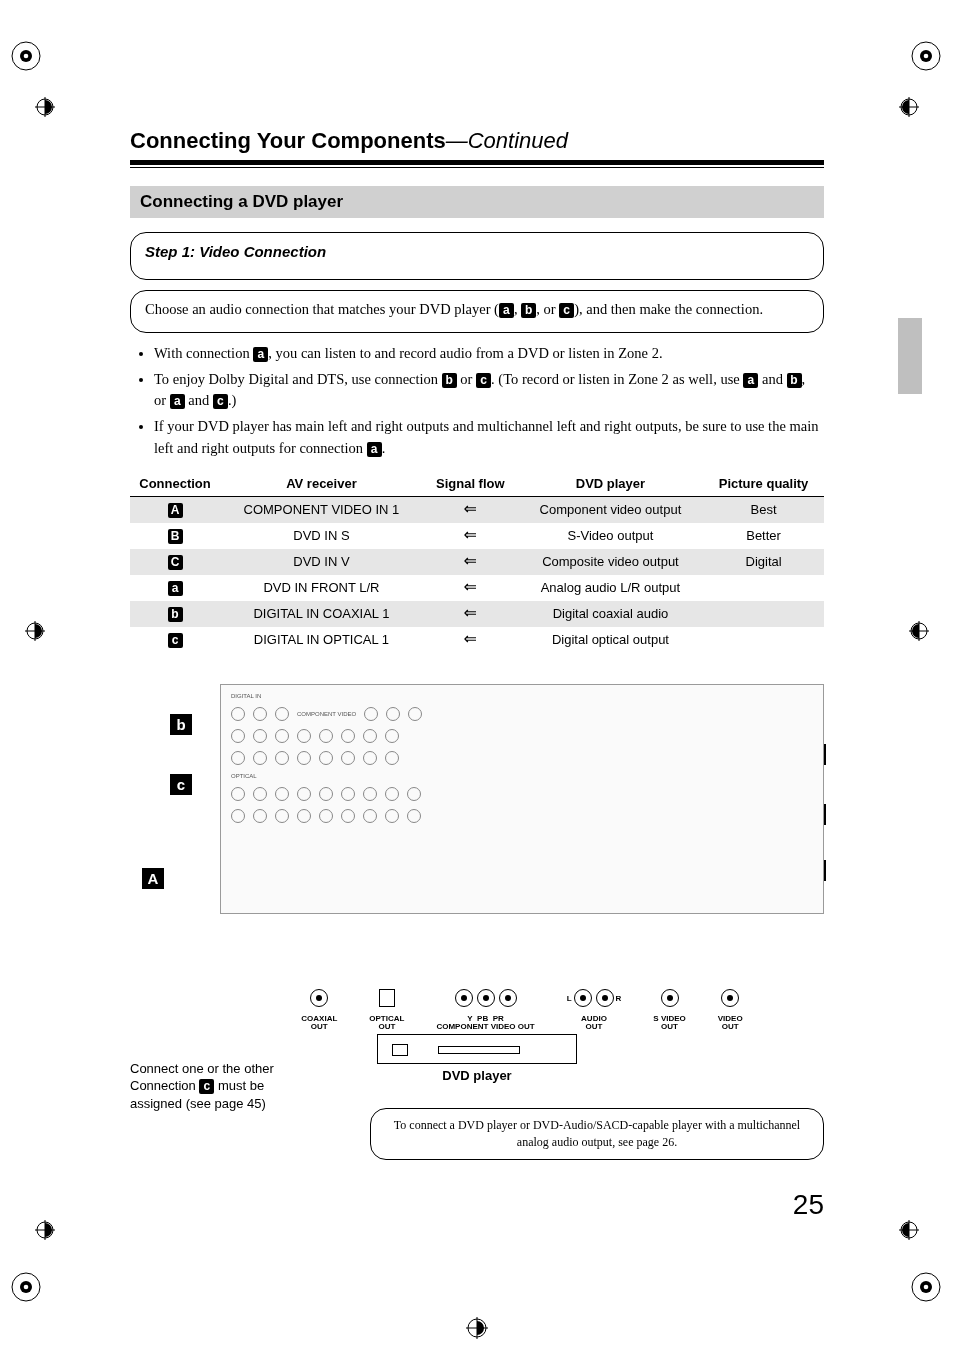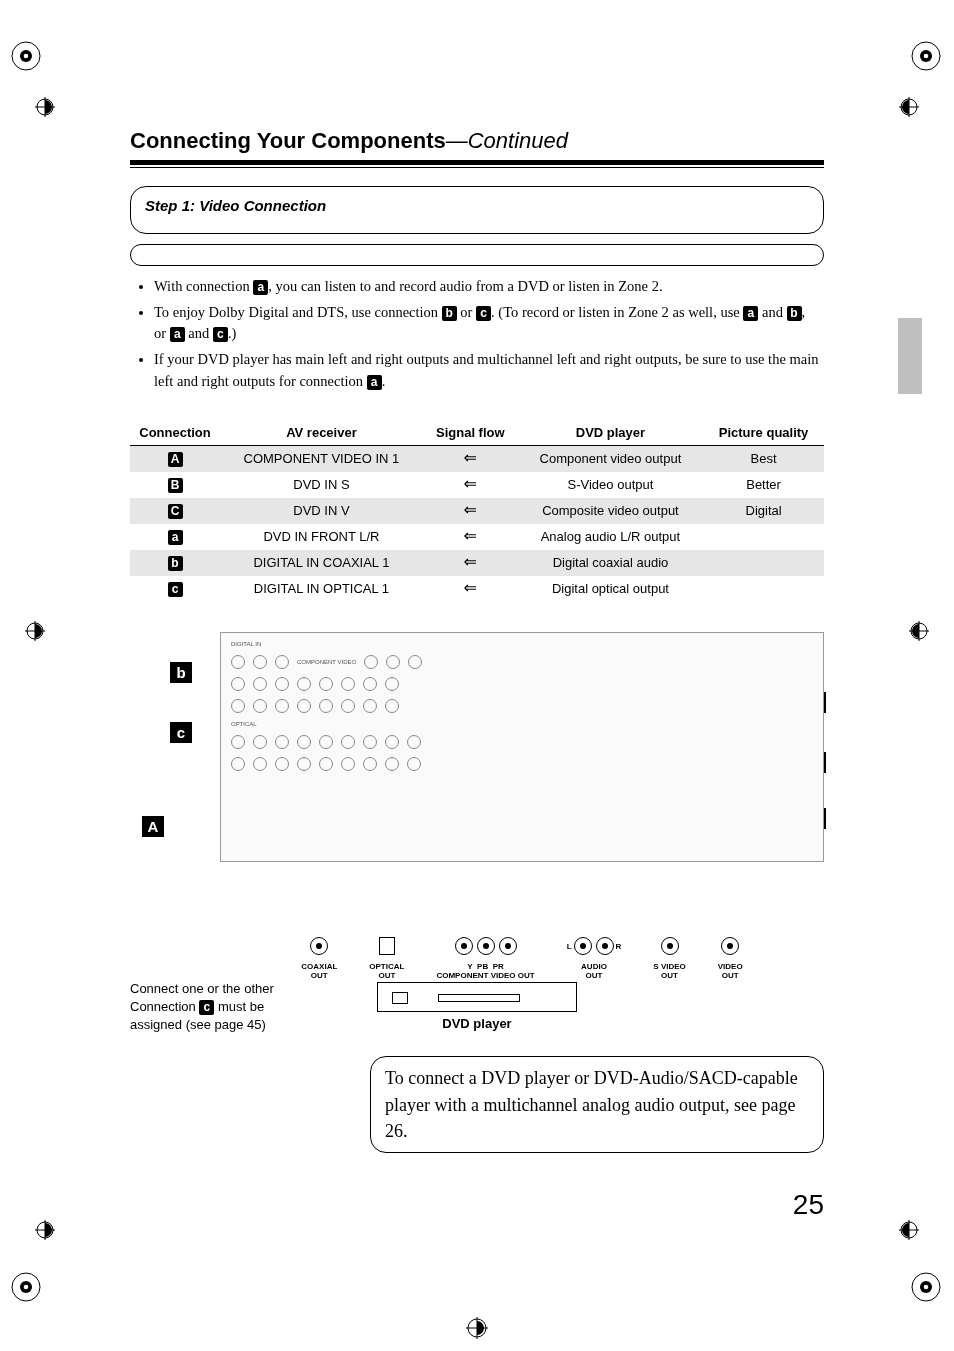--- a/index.html
+++ b/index.html
@@ -97,21 +97,21 @@
     font-weight: bold;
     font-size: 12px;
     line-height: 15px;
     min-width: 15px;
     text-align: center;
     padding: 0 2px;
     border-radius: 2px;
     vertical-align: 0px;
   }
 
-  ul.bullets { margin: 8px 0 26px 24px; padding: 0; font-size: 14.5px; line-height: 1.5; }
+  ul.bullets { margin: 8px 0 10px 24px; padding: 0; font-size: 14.5px; line-height: 1.5; }
   ul.bullets li { margin-bottom: 4px; }
 
   
   table.conn {
     width: 100%;
     border-collapse: collapse;
     font-family: Helvetica, Arial, sans-serif;
     font-size: 13px;
     margin-top: 8px;
     margin-bottom: 22px;
@@ -186,34 +186,35 @@
     top: 358px; left:50%; transform: translateX(-50%);
     width: 200px; height: 30px;
     border: 1px solid #000;
   }
   .dvd-box:before { content:""; position:absolute; left:14px; top:9px; width:14px; height:10px; border:1px solid #000; }
   .dvd-box:after  { content:""; position:absolute; left:60px; top:11px; width:80px; height:6px; border:1px solid #000; }
   .dvd-caption { position:absolute; top: 392px; left:50%; transform:translateX(-50%); font-family: Helvetica, Arial, sans-serif; font-weight:bold; font-size:13px; }
 
   .footnote-conn {
     position: absolute;
-    top: 356px; left: 0;
+    top: 384px; left: 0;
     font-family: Helvetica, Arial, sans-serif;
     font-size: 13px;
     line-height: 1.35;
   }
 
   .note-box {
     border: 1px solid #000;
     border-radius: 16px;
     padding: 8px 14px;
-    font-size: 18px;
+    font-size: 12px;
     line-height: 1.45;
     margin-left: 240px;
     margin-right: 0;
+    text-align: center;
   }
 
   .pagenum {
     position: absolute;
     right: 130px;
     bottom: 130px;
     font-family: Helvetica, Arial, sans-serif;
     font-size: 28px;
   }
 
@@ -296,26 +297,30 @@
 <div class="gray-tab"></div>
 
 <div class="page">
 
   <h1 class="h1">
     <span>Connecting Your Components</span><span class="cont">—Continued</span>
   </h1>
   <div class="rule-thick"></div>
   <div class="rule-thin"></div>
 
+  <div class="section-bar">Connecting a DVD player</div>
 
   <div class="step-box">
     <div class="step-title">Step 1: Video Connection</div>
   </div>
 
   <div class="step-box">
+    <div>
+      <span>Choose an audio connection that matches your DVD player (</span><span class="tag">a</span><span>, </span><span class="tag">b</span><span>, or </span><span class="tag">c</span><span>), and then make the connection.</span>
+    </div>
   </div>
 
   <ul class="bullets">
     <li>
       <span>With connection </span><span class="tag">a</span><span>, you can listen to and record audio from a DVD or listen in Zone 2.</span>
     </li>
     <li>
       <span>To enjoy Dolby Digital and DTS, use connection </span><span class="tag">b</span><span> or </span><span class="tag">c</span><span>. (To record or listen in Zone 2 as well, use </span><span class="tag">a</span><span> and </span><span class="tag">b</span><span>,</span><br>
       <span>or </span><span class="tag">a</span><span> and </span><span class="tag">c</span><span>.)</span>
     </li>

